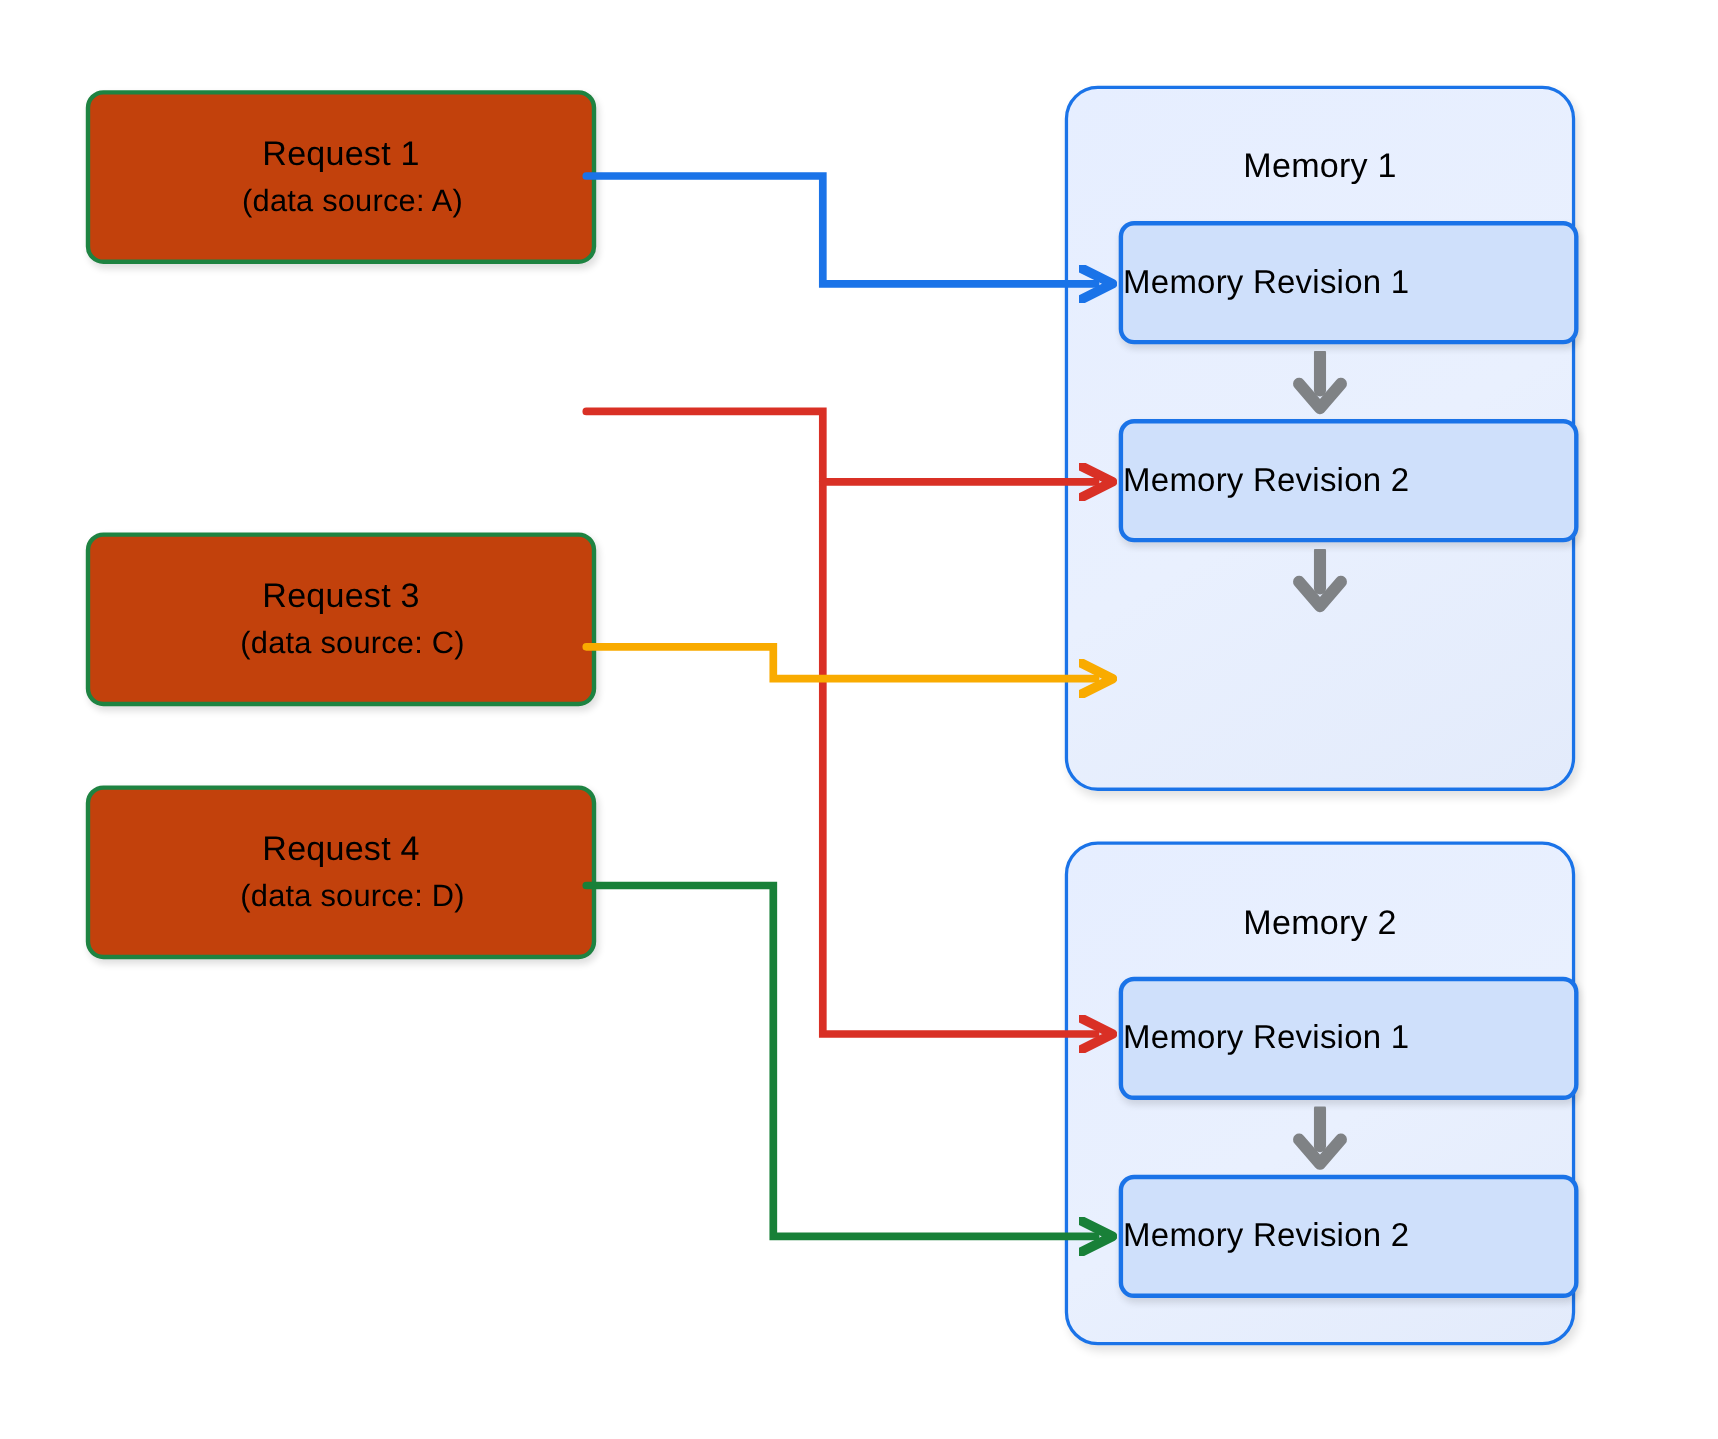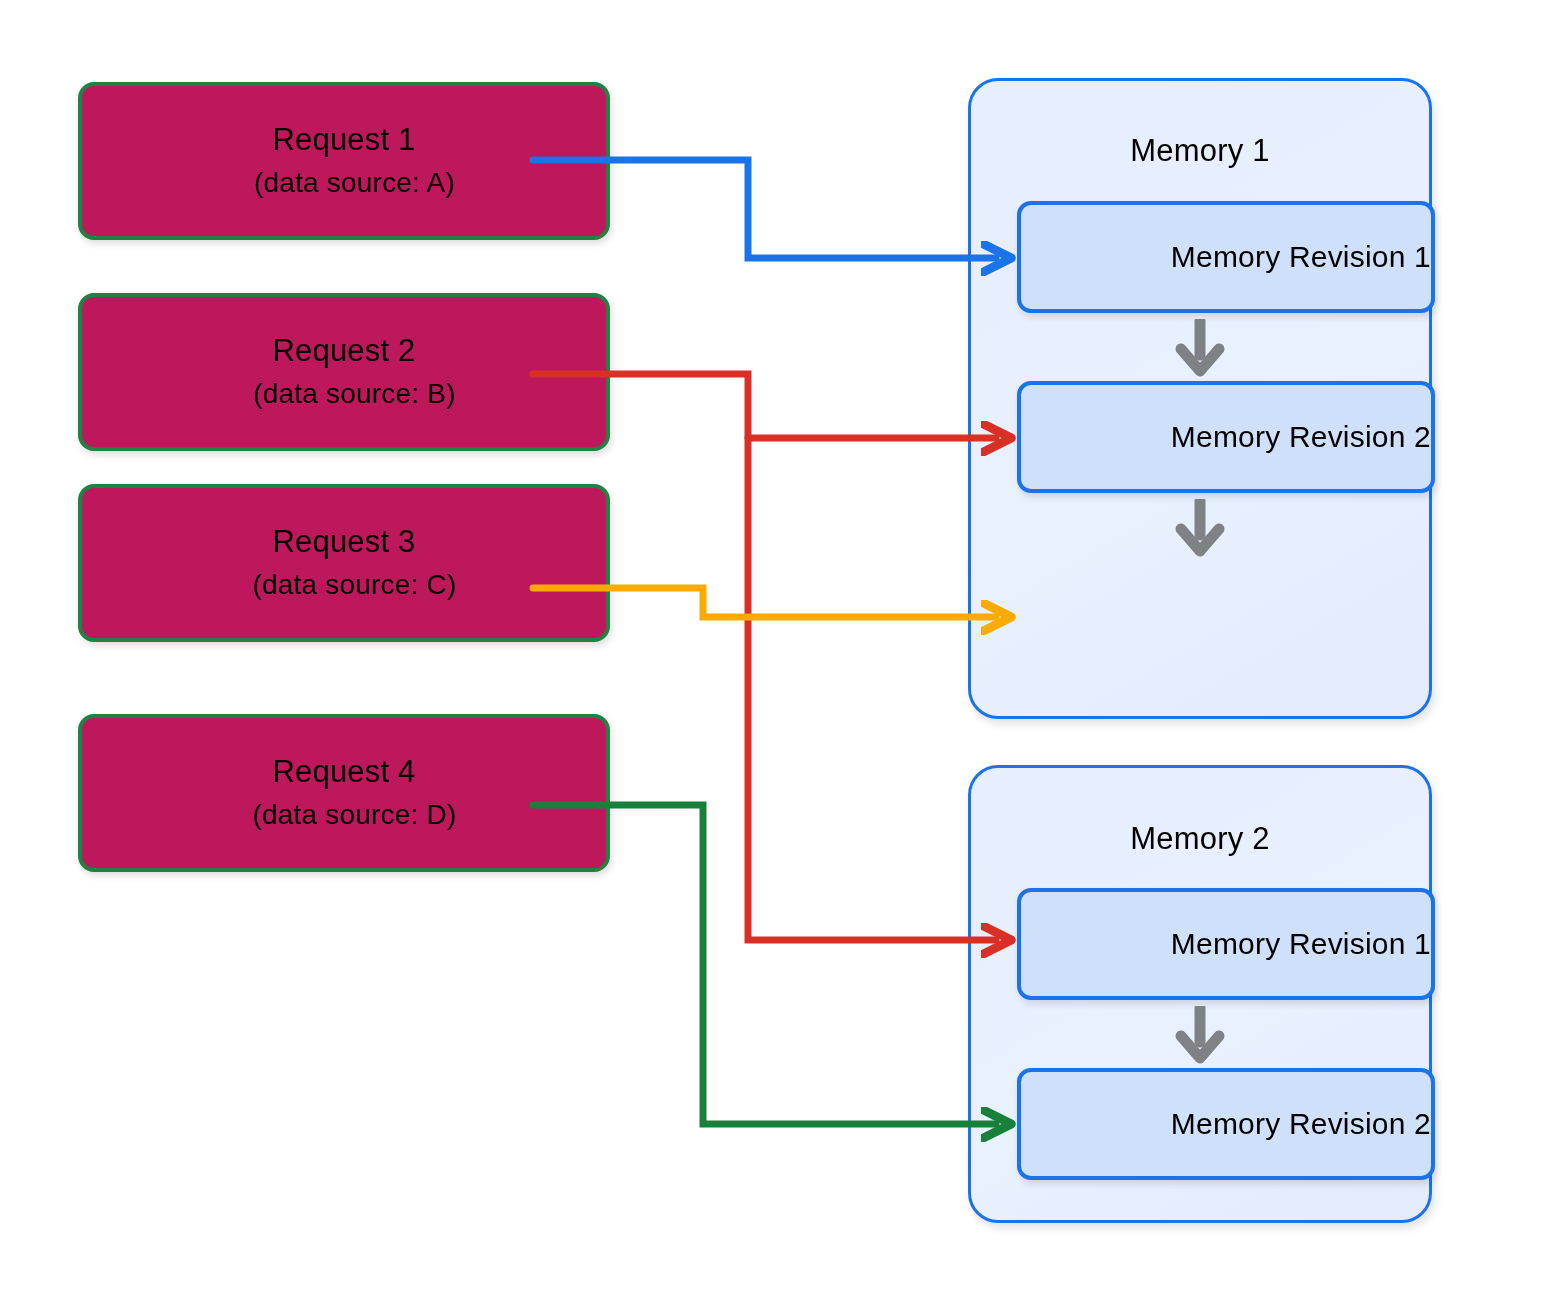--- a/index.html
+++ b/index.html
@@ -15,24 +15,24 @@
     width: 1562px;
     height: 1308px;
     background: #ffffff;
     overflow: hidden;
   }
 
   
   .request-box {
     position: absolute;
     left: 78px;
-    width: 532px;
+    width: 464px;
     height: 158px;
     box-sizing: border-box;
-    background: #be185d;
+    background: #c2410c;
     border: 4px solid #1e8341;
     border-radius: 16px;
     display: flex;
     flex-direction: column;
     align-items: center;
     justify-content: center;
     box-shadow: 2px 4px 7px rgba(0,0,0,0.13);
   }
   .request-title {
     font-size: 31px;
@@ -84,21 +84,21 @@
     position: absolute;
     left: 46px;
     width: 418px;
     height: 112px;
     box-sizing: border-box;
     background: #cfe0fb;
     border: 4px solid #1a73e8;
     border-radius: 14px;
     display: flex;
     align-items: center;
-    justify-content: flex-end;
+    justify-content: flex-start;
     box-shadow: 2px 4px 7px rgba(0,0,0,0.12);
   }
   .revision-label {
     font-size: 30px;
     color: #000000;
     letter-spacing: 0.2px;
   }
 
   #mem1 .rev-0 { top: 120px; }
   #mem1 .rev-1 { top: 300px; }
@@ -129,24 +129,20 @@
 </head>
 <body>
 
 <div id="canvas">
 
   <div class="request-box" id="req1">
     <div class="request-title">Request 1</div>
     <div class="request-sub">(data source: A)</div>
   </div>
 
-  <div class="request-box" id="req2">
-    <div class="request-title">Request 2</div>
-    <div class="request-sub">(data source: B)</div>
-  </div>
 
   <div class="request-box" id="req3">
     <div class="request-title">Request 3</div>
     <div class="request-sub">(data source: C)</div>
   </div>
 
   <div class="request-box" id="req4">
     <div class="request-title">Request 4</div>
     <div class="request-sub">(data source: D)</div>
   </div>

